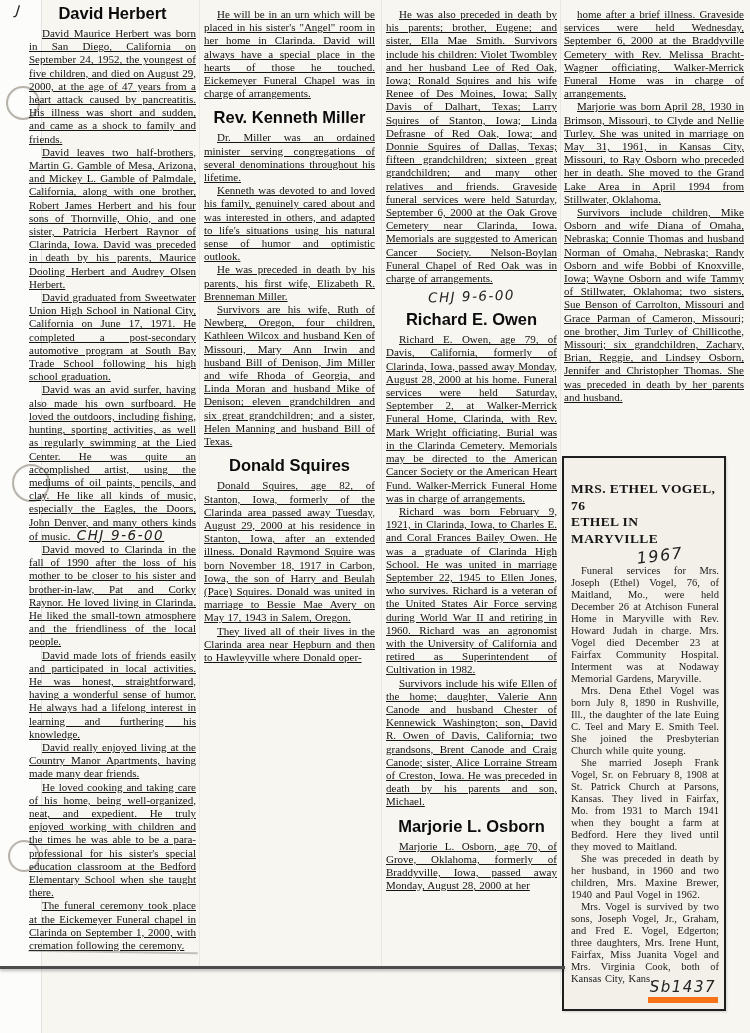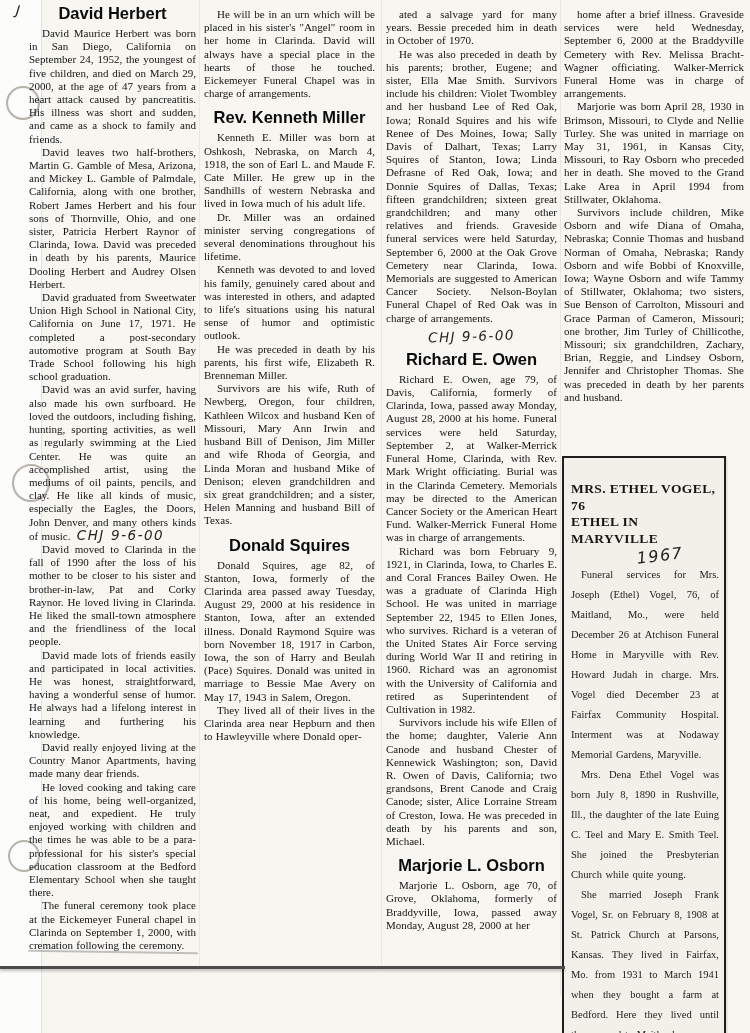--- a/index.html
+++ b/index.html
@@ -29,33 +29,33 @@
   #columns{position:absolute;left:0;top:0;width:750px;height:1033px;}
   .column{position:absolute;top:8px;}
   .col0{left:29px;width:167px;top:4px;}
   .col1{left:204px;width:171px;}
   .col2{left:386px;width:171px;}
   .col3{left:564px;width:180px;}
   .obit-h{font-family:"Liberation Sans","DejaVu Sans",sans-serif;font-weight:bold;
           font-size:16.5px;line-height:19px;text-align:center;margin:8px 0 4px;color:#0c0c0c;}
   .col0 .obit-h:first-child{margin-top:0;}
   .obit-p{font-size:11px;line-height:13.2px;text-align:justify;text-indent:13px;margin:0;
-          word-spacing:0.5px;}
+          word-spacing:0.5px;text-decoration:underline;}
   .hw{font-family:"DejaVu Sans",cursive;font-style:italic;font-size:13.5px;letter-spacing:1.5px;
       color:#232323;white-space:nowrap;}
   .hw-line{display:block;text-align:center;transform:rotate(-2deg);margin:3px 0 -2px;}
   
   #clipping{position:absolute;left:562px;top:456px;width:164px;box-sizing:border-box;
             border:2px solid #1e1e1e;background:#f2f0e9;padding:23px 5px 24px 7px;
             box-shadow:1px 1px 2px rgba(0,0,0,0.15);}
   .clip-title{font-weight:bold;font-size:13.5px;line-height:16.5px;letter-spacing:0.4px;
               color:#161616;margin:0;}
   .clip-year{display:block;text-align:center;font-size:16px;transform:rotate(-7deg);
              margin:-1px 0 0 30px;}
-  .clip-p{font-size:10.5px;line-height:20px;text-align:justify;text-indent:10px;margin:0;
+  .clip-p{font-size:10.5px;line-height:12px;text-align:justify;text-indent:10px;margin:0;
           word-spacing:1px;color:#1b1b1b;}
   .clip-code{position:absolute;right:6px;bottom:6px;font-size:15px;
              border-bottom:6px solid #f97316;padding:0 2px 1px;}
 </style>
 </head>
 <body>
 
 <div id="scan">
   <div class="scanner-strip"></div>
   <div class="punch punch1"></div>
@@ -63,44 +63,42 @@
   <div class="punch punch3"></div>
   <div class="pen-j hw">J</div>
 
   <div class="seam seam1"></div>
   <div class="seam seam2"></div>
   <div class="seam seam3"></div>
 
   <div id="columns">
       <div class="column col0">
         <div class="obit-h">David Herbert</div>
-        <p class="obit-p">David Maurice Herbert was born in San Diego, California on September 24, 1952, the youngest of five children, and died on March 29, 2000, at the age of 47 years from a heart attack caused by pancreatitis. His illness was short and sudden, and came as a shock to family and friends.</p>
+        <p class="obit-p">David Maurice Herbert was born in San Diego, California on September 24, 1952, the youngest of five children, and died on August 29, 2000, at the age of 47 years from a heart attack caused by pancreatitis. His illness was short and sudden, and came as a shock to family and friends.</p>
         <p class="obit-p">David leaves two half-brothers, Martin G. Gamble of Mesa, Arizona, and Mickey L. Gamble of Palmdale, California, along with one brother, Robert James Herbert and his four sons of Thornville, Ohio, and one sister, Patricia Herbert Raynor of Clarinda, Iowa. David was preceded in death by his parents, Maurice Dooling Herbert and Audrey Olsen Herbert.</p>
         <p class="obit-p">David graduated from Sweetwater Union High School in National City, California on June 17, 1971. He completed a post-secondary automotive program at South Bay Trade School following his high school graduation.</p>
         <p class="obit-p">David was an avid surfer, having also made his own surfboard. He loved the outdoors, including fishing, hunting, sporting activities, as well as regularly swimming at the Lied Center. He was quite an accomplished artist, using the mediums of oil paints, pencils, and clay. He like all kinds of music, especially the Eagles, the Doors, John Denver, and many others kinds of music.<span class="hw"> CHJ 9-6-00</span></p>
         <p class="obit-p">David moved to Clarinda in the fall of 1990 after the loss of his mother to be closer to his sister and brother-in-law, Pat and Corky Raynor. He loved living in Clarinda. He liked the small-town atmosphere and the friendliness of the local people.</p>
         <p class="obit-p">David made lots of friends easily and participated in local activities. He was honest, straightforward, having a wonderful sense of humor. He always had a lifelong interest in learning and furthering his knowledge.</p>
         <p class="obit-p">David really enjoyed living at the Country Manor Apartments, having made many dear friends.</p>
         <p class="obit-p">He loved cooking and taking care of his home, being well-organized, neat, and expedient. He truly enjoyed working with children and the times he was able to be a para-professional for his sister's special education classroom at the Bedford Elementary School when she taught there.</p>
         <p class="obit-p">The funeral ceremony took place at the Eickemeyer Funeral chapel in Clarinda on September 1, 2000, with cremation following the ceremony.</p>
       </div>
       <div class="column col1">
         <p class="obit-p">He will be in an urn which will be placed in his sister's "Angel" room in her home in Clarinda. David will always have a special place in the hearts of those he touched. Eickemeyer Funeral Chapel was in charge of arrangements.</p>
         <div class="obit-h">Rev. Kenneth Miller</div>
-        <p class="obit-p">Kenneth E. Miller was born at Oshkosh, Nebraska, on March 4, 1918, the son of Earl L. and Maude F. Cate Miller. He grew up in the Sandhills of western Nebraska and lived in Iowa much of his adult life.</p>
         <p class="obit-p">Dr. Miller was an ordained minister serving congregations of several denominations throughout his lifetime.</p>
         <p class="obit-p">Kenneth was devoted to and loved his family, genuinely cared about and was interested in others, and adapted to life's situations using his natural sense of humor and optimistic outlook.</p>
         <p class="obit-p">He was preceded in death by his parents, his first wife, Elizabeth R. Brenneman Miller.</p>
         <p class="obit-p">Survivors are his wife, Ruth of Newberg, Oregon, four children, Kathleen Wilcox and husband Ken of Missouri, Mary Ann Irwin and husband Bill of Denison, Jim Miller and wife Rhoda of Georgia, and Linda Moran and husband Mike of Denison; eleven grandchildren and six great grandchildren; and a sister, Helen Manning and husband Bill of Texas.</p>
         <div class="obit-h">Donald Squires</div>
         <p class="obit-p">Donald Squires, age 82, of Stanton, Iowa, formerly of the Clarinda area passed away Tuesday, August 29, 2000 at his residence in Stanton, Iowa, after an extended illness. Donald Raymond Squire was born November 18, 1917 in Carbon, Iowa, the son of Harry and Beulah (Pace) Squires. Donald was united in marriage to Bessie Mae Avery on May 17, 1943 in Salem, Oregon.</p>
         <p class="obit-p">They lived all of their lives in the Clarinda area near Hepburn and then to Hawleyville where Donald oper-</p>
       </div>
       <div class="column col2">
-        <p class="obit-p">ated a salvage yard for many years. Bessie preceded him in death in October of 1970.</p>
         <p class="obit-p">He was also preceded in death by his parents; brother, Eugene; and sister, Ella Mae Smith. Survivors include his children: Violet Twombley and her husband Lee of Red Oak, Iowa; Ronald Squires and his wife Renee of Des Moines, Iowa; Sally Davis of Dalhart, Texas; Larry Squires of Stanton, Iowa; Linda Defrasne of Red Oak, Iowa; and Donnie Squires of Dallas, Texas; fifteen grandchildren; sixteen great grandchildren; and many other relatives and friends. Graveside funeral services were held Saturday, September 6, 2000 at the Oak Grove Cemetery near Clarinda, Iowa. Memorials are suggested to American Cancer Society. Nelson-Boylan Funeral Chapel of Red Oak was in charge of arrangements.</p>
         <div class="hw hw-line">CHJ 9-6-00</div>
         <div class="obit-h">Richard E. Owen</div>
         <p class="obit-p">Richard E. Owen, age 79, of Davis, California, formerly of Clarinda, Iowa, passed away Monday, August 28, 2000 at his home. Funeral services were held Saturday, September 2, at Walker-Merrick Funeral Home, Clarinda, with Rev. Mark Wright officiating. Burial was in the Clarinda Cemetery. Memorials may be directed to the American Cancer Society or the American Heart Fund. Walker-Merrick Funeral Home was in charge of arrangements.</p>
         <p class="obit-p">Richard was born February 9, 1921, in Clarinda, Iowa, to Charles E. and Coral Frances Bailey Owen. He was a graduate of Clarinda High School. He was united in marriage September 22, 1945 to Ellen Jones, who survives. Richard is a veteran of the United States Air Force serving during World War II and retiring in 1960. Richard was an agronomist with the University of California and retired as Superintendent of Cultivation in 1982.</p>
         <p class="obit-p">Survivors include his wife Ellen of the home; daughter, Valerie Ann Canode and husband Chester of Kennewick Washington; son, David R. Owen of Davis, California; two grandsons, Brent Canode and Craig Canode; sister, Alice Lorraine Stream of Creston, Iowa. He was preceded in death by his parents and son, Michael.</p>
         <div class="obit-h">Marjorie L. Osborn</div>
         <p class="obit-p">Marjorie L. Osborn, age 70, of Grove, Oklahoma, formerly of Braddyville, Iowa, passed away Monday, August 28, 2000 at her</p>
       </div>
       <div class="column col3">

